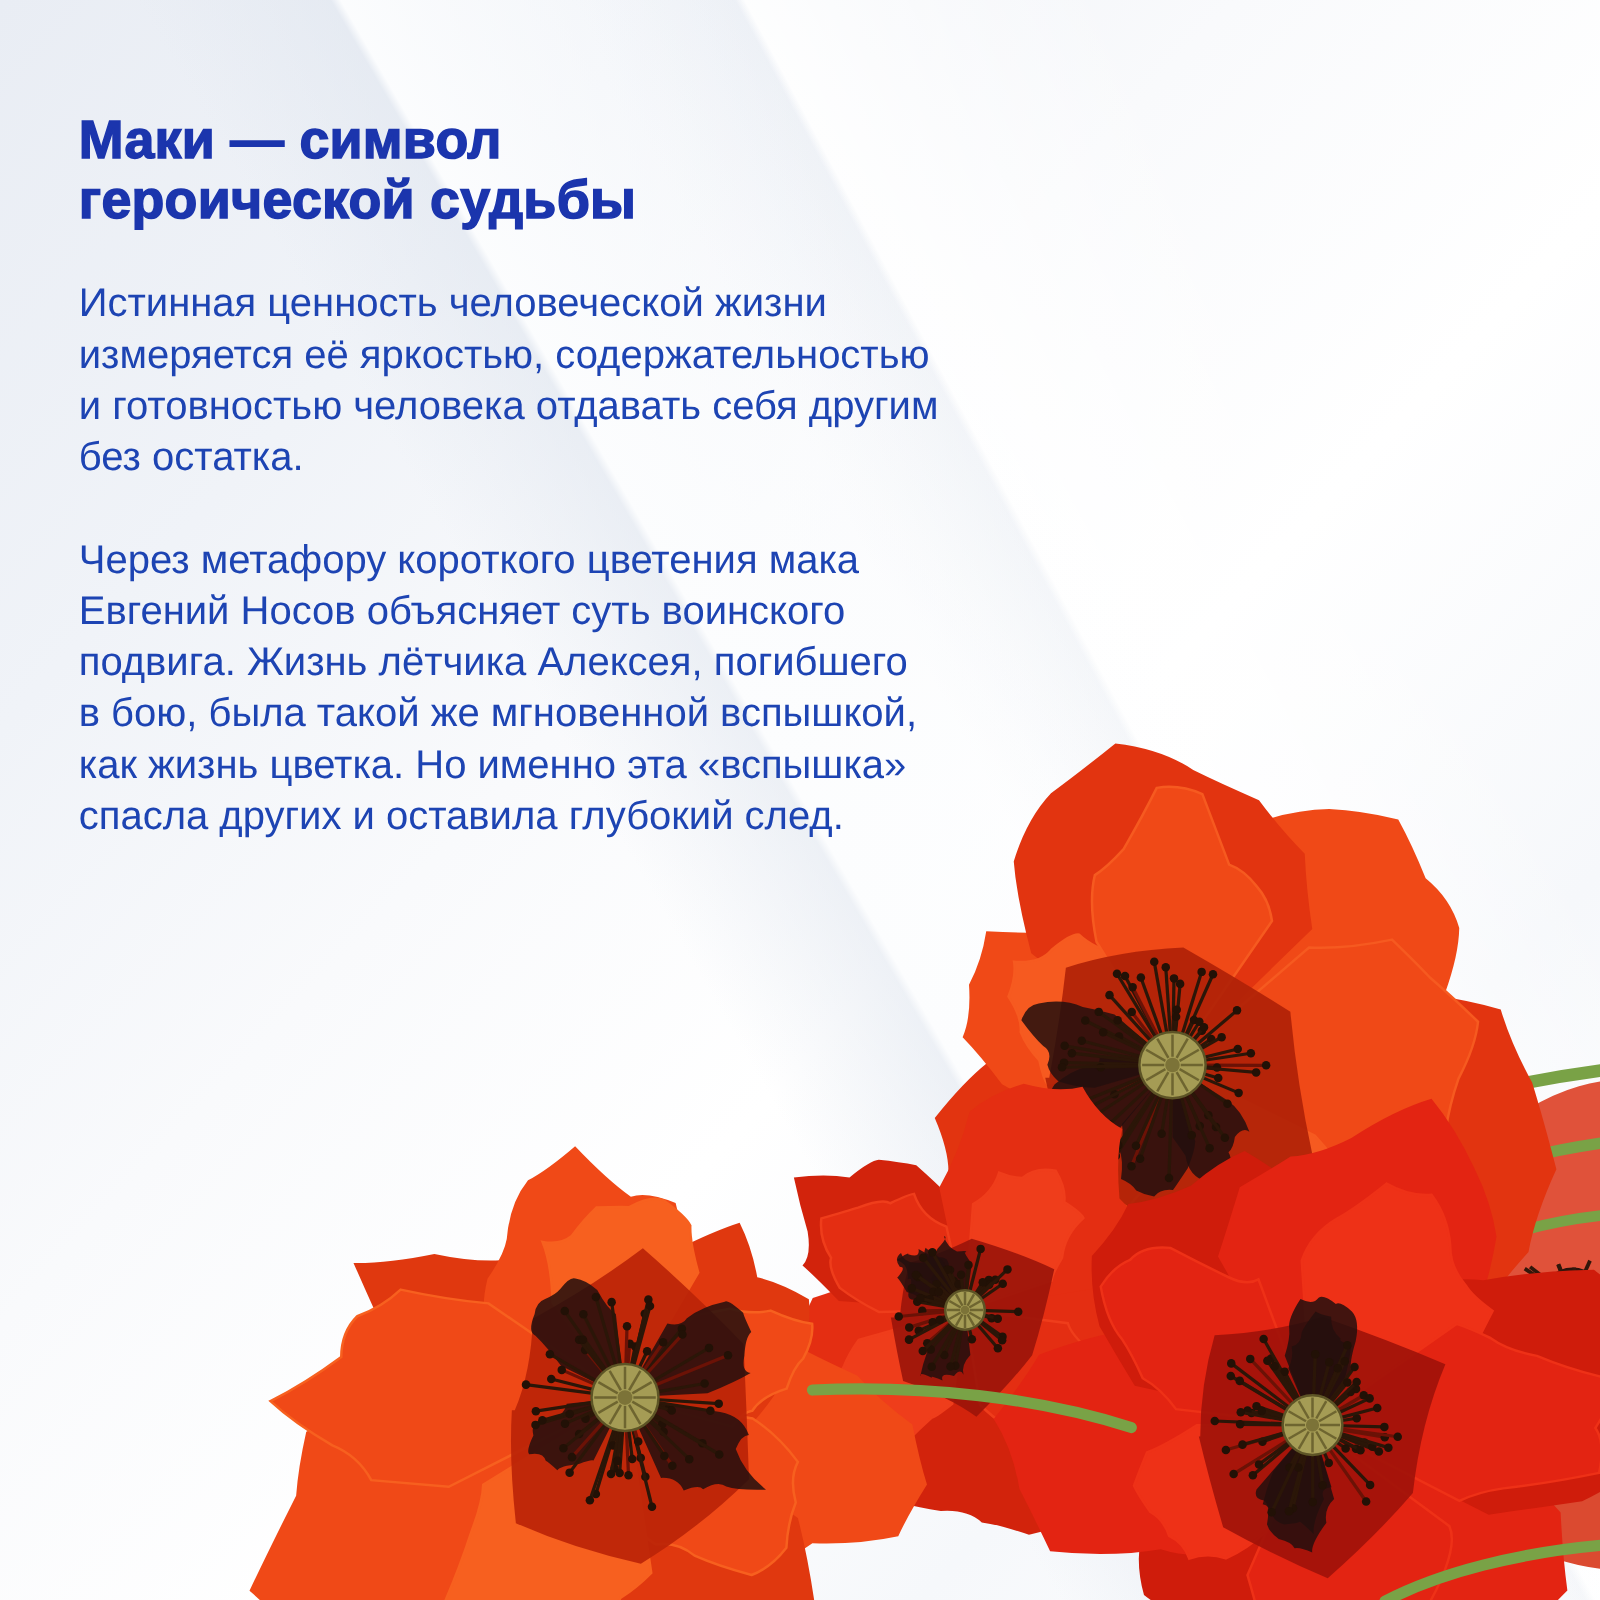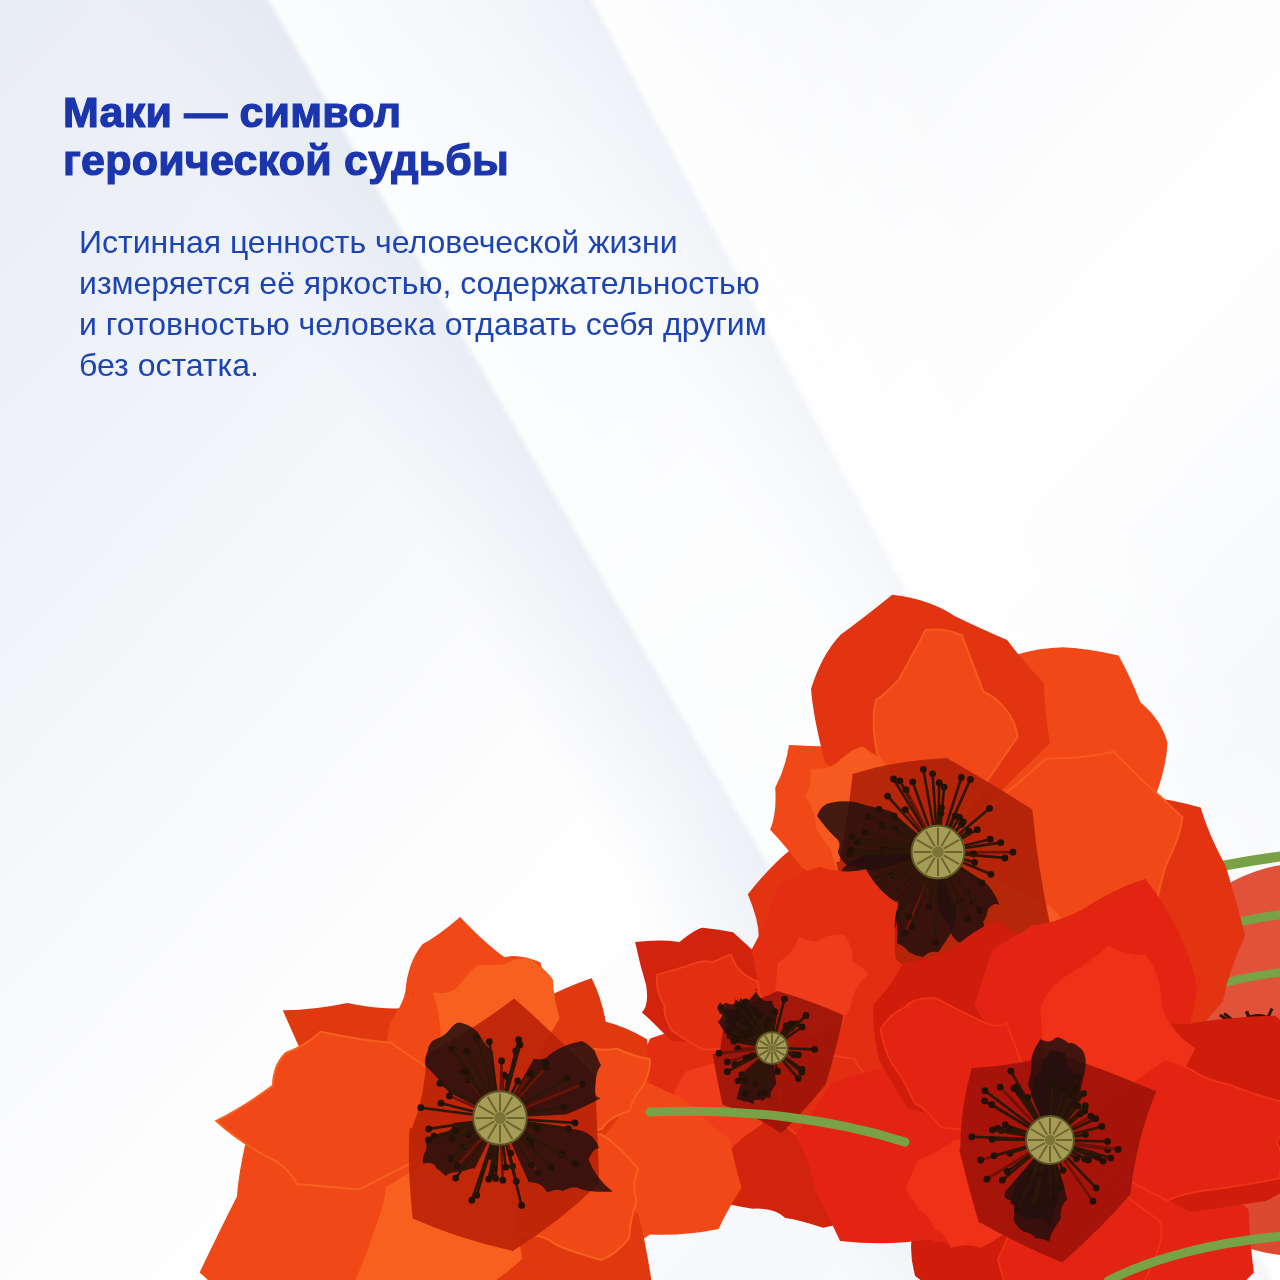--- a/index.html
+++ b/index.html
@@ -18,21 +18,21 @@
   .content{position:absolute;left:63px;top:88px;width:860px;}
   h1.title{
     margin:0 0 38px 0;
     font-size:43px;line-height:48px;font-weight:bold;
     color:var(--title-color,#1b35ad);
     -webkit-text-stroke:1.2px var(--title-color,#1b35ad);
     letter-spacing:0.2px;
     white-space:pre-line;
   }
   p.para{
-    margin:0 0 41px 16px;
+    margin:0 0 41px 0;
     font-size:32px;line-height:41px;font-weight:normal;
     color:var(--body-color,#1d44b3);
     white-space:pre-line;
   }
   p.para:last-child{margin-bottom:0;}
 </style>
 </head>
 <body>
 
 <div class="card">
@@ -642,14 +642,20 @@
       </g>
     </svg>
 
   <div class="content">
     <h1 class="title">Маки — символ
 героической судьбы</h1>
     <p class="para">Истинная ценность человеческой жизни
 измеряется её яркостью, содержательностью
 и готовностью человека отдавать себя другим
 без остатка.</p>
+    <p class="para">Через метафору короткого цветения мака
+Евгений Носов объясняет суть воинского
+подвига. Жизнь лётчика Алексея, погибшего
+в бою, была такой же мгновенной вспышкой,
+как жизнь цветка. Но именно эта «вспышка»
+спасла других и оставила глубокий след.</p>
   </div>
 </div>
 
 </body></html>

